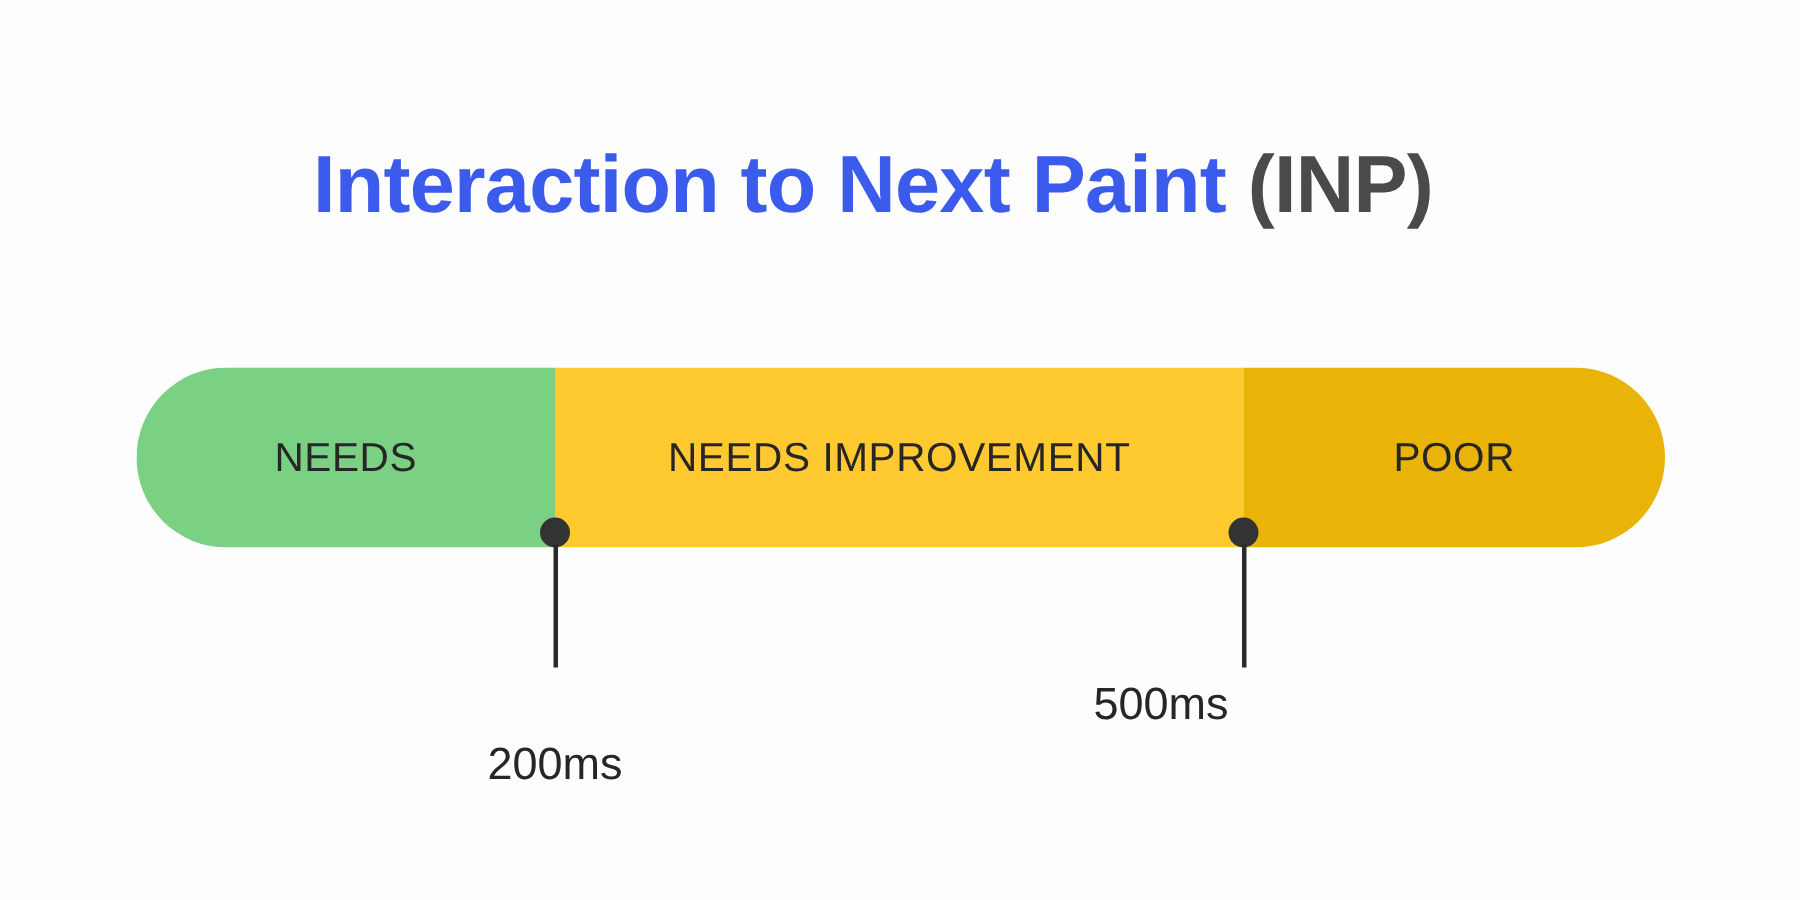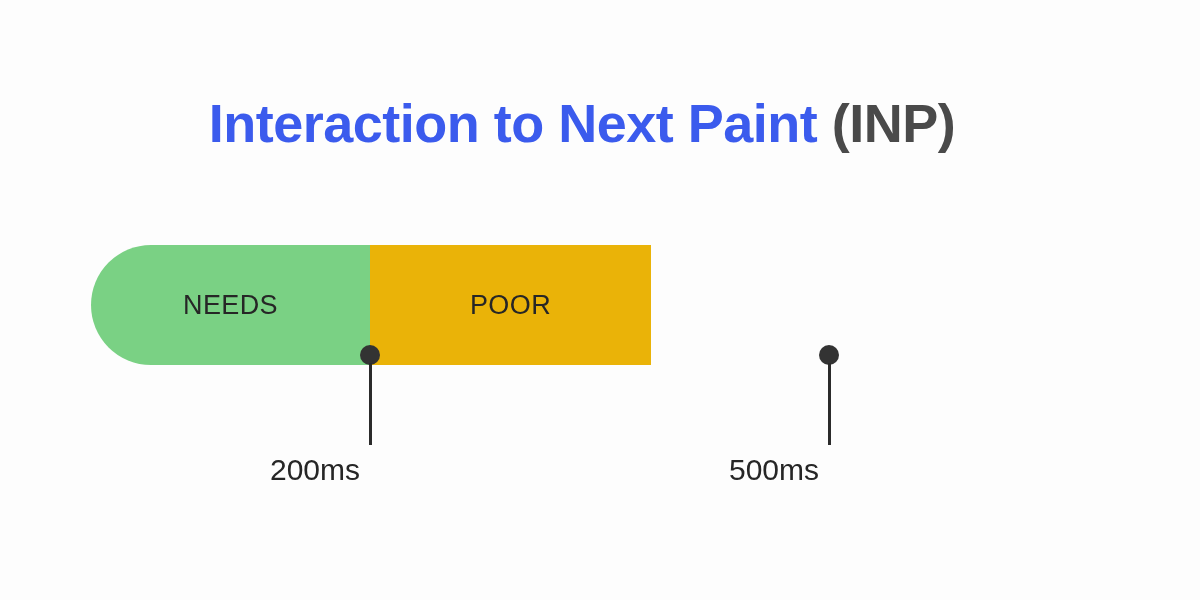--- a/index.html
+++ b/index.html
@@ -101,38 +101,41 @@
     left: -100px;
     top: 108px;
     width: 200px;
     text-align: left;
     font-size: 30px;
     color: #262626;
     white-space: nowrap;
     letter-spacing: 0px;
   }
   .marker-200 { left: 370px; }
-  .marker-200 .mlabel { text-align: left; }
+  .marker-200 .mlabel { text-align: center; margin-top: 40px; }
   .marker-500 { left: 829px; }
 </style>
 </head>
 <body>
 
 <div class="page">
 
   <div class="title">
     <span class="primary">Interaction to Next Paint</span><span>&nbsp;</span><span class="secondary">(INP)</span>
   </div>
 
   <div class="bar">
 
     <div class="seg seg-good">
       <span class="seg-label">NEEDS</span>
     </div>
 
+    <div class="seg seg-needs">
+      <span class="seg-label">NEEDS IMPROVEMENT</span>
+    </div>
 
     <div class="seg seg-poor">
       <span class="seg-label">POOR</span>
     </div>
 
   </div>
 
   <div class="marker marker-200">
     <div class="dot"></div>
     <div class="stem"></div>

